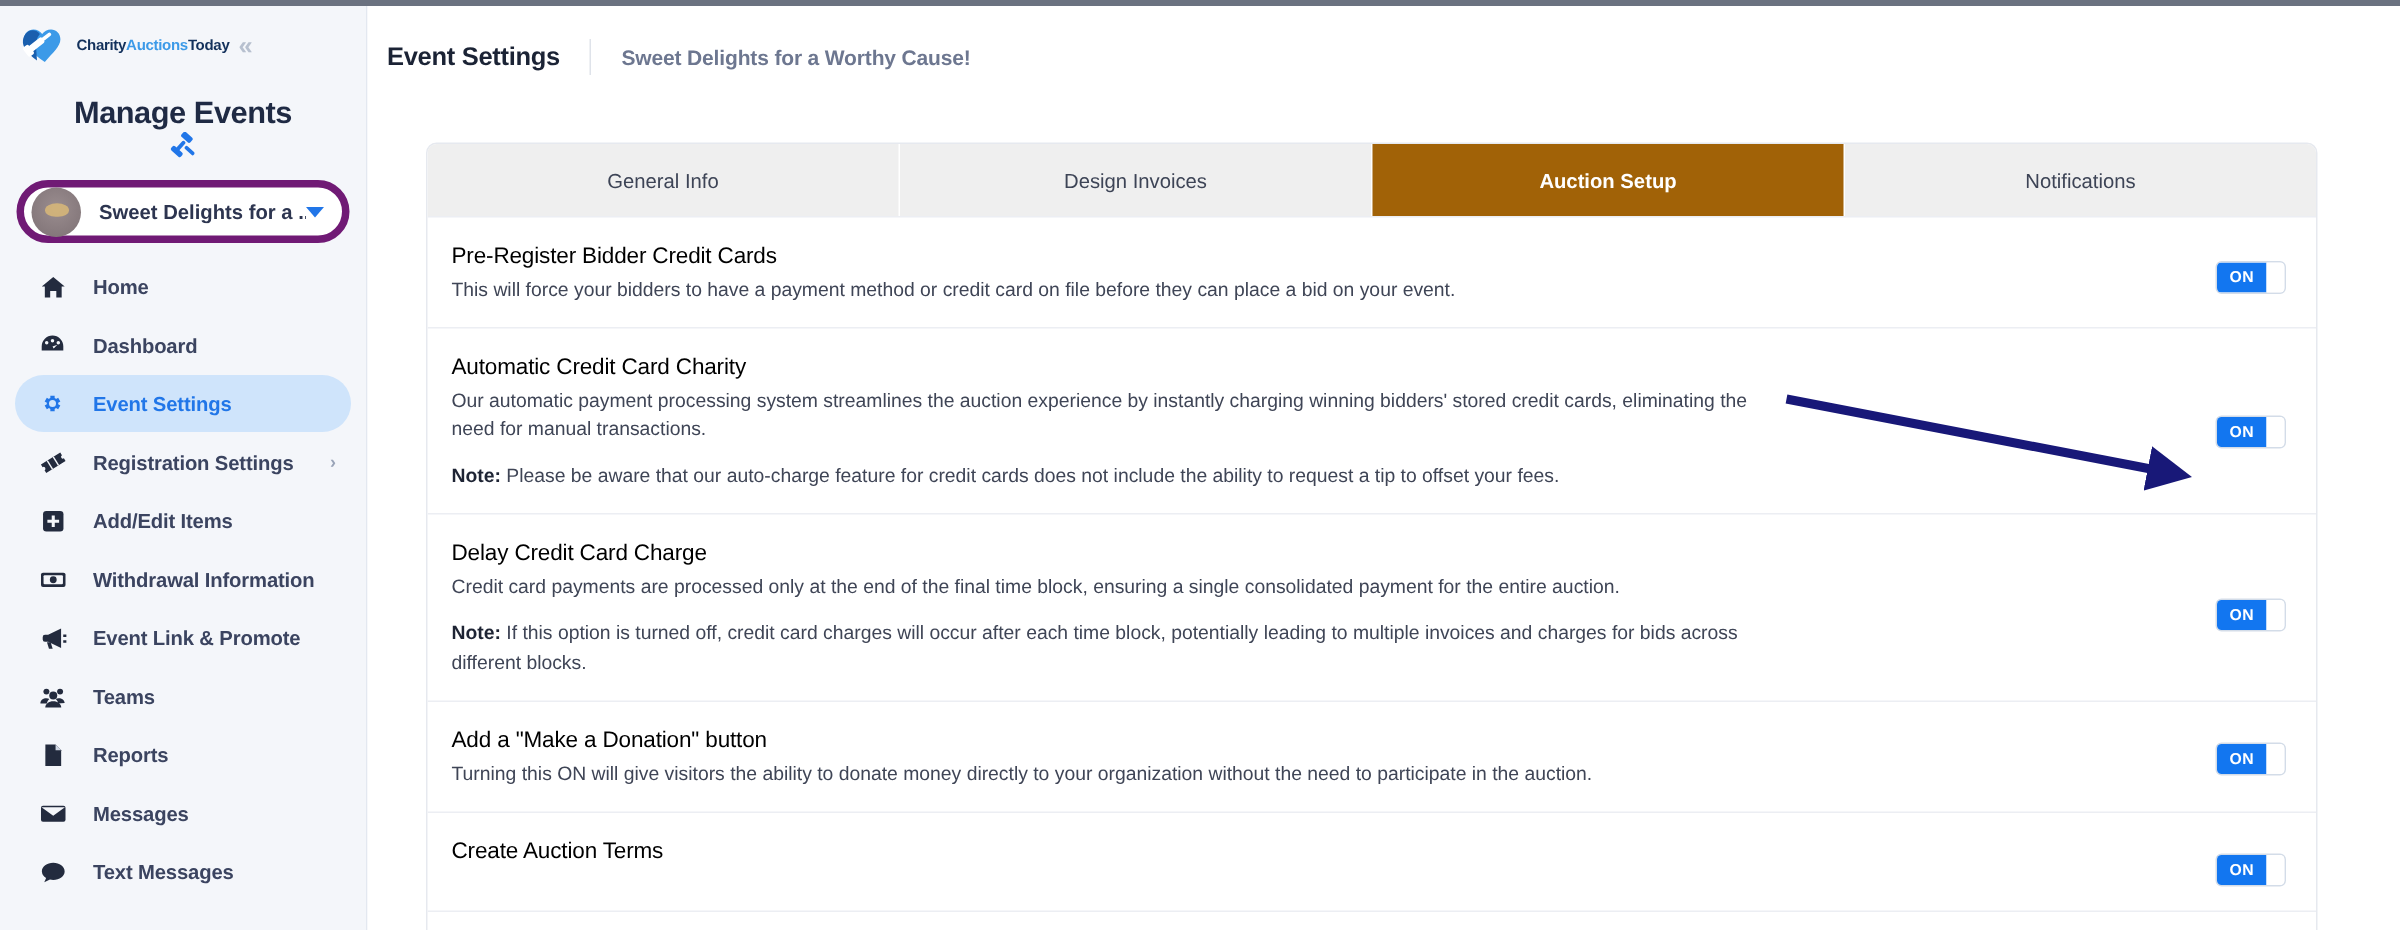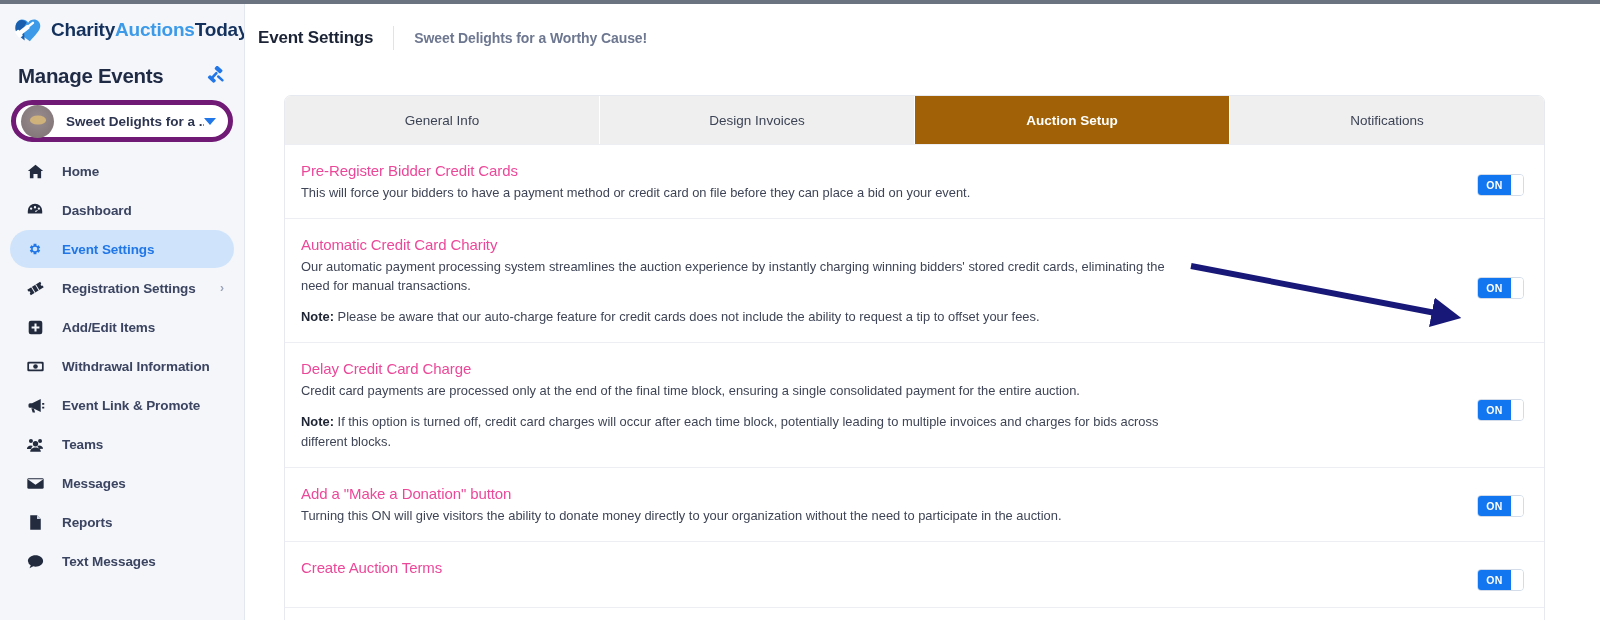--- a/index.html
+++ b/index.html
@@ -24,34 +24,35 @@
     background: #f4f6fa;
     border-right: 1px solid #e3e8f0;
     overflow: hidden;
   }
   .brand-row {
     display: flex; align-items: center;
     height: 52px; padding: 0 10px 0 14px;
   }
   .brand-logo { width: 30px; height: 26px; flex: 0 0 auto; margin-right: 7px; }
   .brand-text {
-    font-size: 19px; font-weight: bold; letter-spacing: -.2px;
+    font-size: 10px; font-weight: bold; letter-spacing: -.2px;
     white-space: nowrap;
   }
   .brand-text .c1 { color: #13315c; }
   .brand-text .c2 { color: #3c9ae8; }
   .brand-text .c3 { color: #13315c; }
   .collapse-icon {
     margin-left: 6px; color: #b7c0cf; font-size: 17px; line-height: 1;
     cursor: pointer; font-weight: bold;
   }
 
   .manage-row {
     display: flex; align-items: center; justify-content: space-between;
     padding: 8px 18px 10px 18px;
+    flex-direction: column;
   }
   .manage-title {
     font-size: 20.5px; font-weight: bold; color: #1f2a44; letter-spacing: -.3px;
   }
   .gavel-icon { width: 20px; height: 20px; }
 
   .event-select {
     margin: 2px 11px 0 11px;
     height: 42px;
     background: #fff;
@@ -155,21 +156,21 @@
   .rows { }
   .row {
     display: flex; align-items: flex-start;
     padding: 17px 20px 16px 16px;
     border-bottom: 1px solid #eceef3;
     position: relative;
   }
   .row:first-child { border-top: 1px solid #eceef3; }
   .row-body { flex: 1 1 auto; min-width: 0; padding-right: 30px; }
   .row-title {
-    font-size: 15px; color: #ec4899; font-weight: normal;
+    font-size: 15px; color: #000000; font-weight: normal;
     margin-bottom: 4px; cursor: pointer; letter-spacing: -.1px;
   }
   .row-desc {
     font-size: 12.9px; color: #3f4556; line-height: 1.48; max-width: 880px;
   }
   .row-note {
     font-size: 12.9px; color: #3f4556; line-height: 1.48; margin-top: 12px; max-width: 890px;
   }
   .row-note b { color: #1e2434; }
 
@@ -333,36 +334,36 @@
                 <path d="M4.4 17.6c0-2.6 2.5-4.4 5.6-4.4s5.6 1.8 5.6 4.4z"></path>
               </g>
             </svg>
         </span>
         <span class="lbl">Teams</span>
       </div>
 
 
       <div class="nav-item">
         <span class="ico">
-          <svg width="19" height="19" viewBox="0 0 20 20">
-              <rect x="1.4" y="4.4" width="17.2" height="11.2" rx="1.4" fill="currentColor"></rect>
-              <path d="M1.8 5.4L10 11.4l8.2-6z" fill="#f4f6fa"></path>
-            </svg>
-        </span>
-        <span class="lbl">Messages</span>
-      </div>
-
-      <div class="nav-item">
-        <span class="ico">
           <svg width="17" height="17" viewBox="0 0 20 20">
               <path fill="currentColor" d="M3.8 1.6h8l4.4 4.4v12.4H3.8z"></path>
               <path fill="#cfd6e3" d="M11.8 1.6l4.4 4.4h-4.4z"></path>
             </svg>
         </span>
         <span class="lbl">Reports</span>
+      </div>
+
+      <div class="nav-item">
+        <span class="ico">
+          <svg width="19" height="19" viewBox="0 0 20 20">
+              <rect x="1.4" y="4.4" width="17.2" height="11.2" rx="1.4" fill="currentColor"></rect>
+              <path d="M1.8 5.4L10 11.4l8.2-6z" fill="#f4f6fa"></path>
+            </svg>
+        </span>
+        <span class="lbl">Messages</span>
       </div>
 
       <div class="nav-item">
         <span class="ico">
           <svg width="19" height="19" viewBox="0 0 20 20">
               <path fill="currentColor" d="M10 3.4c4.4 0 8 2.7 8 6s-3.6 6-8 6c-.8 0-1.6-.1-2.3-.3l-4 1.9 1.3-3A5.9 5.9 0 0 1 2 9.4c0-3.3 3.6-6 8-6z"></path>
             </svg>
         </span>
         <span class="lbl">Text Messages</span>
       </div>

